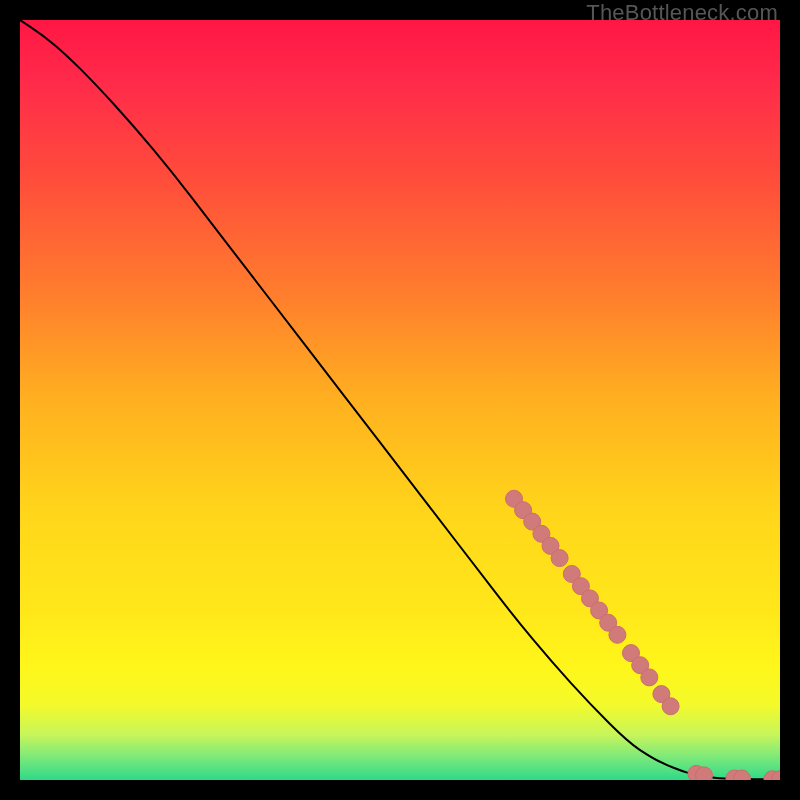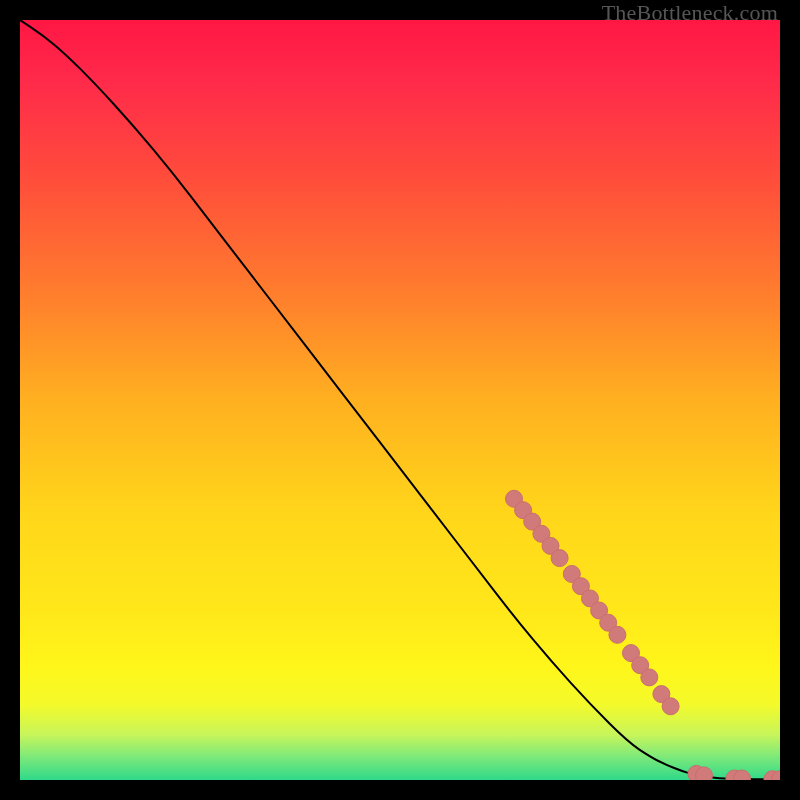--- a/index.html
+++ b/index.html
@@ -14,21 +14,21 @@
     position: absolute;
     left: 20px;
     top: 20px;
     width: 760px;
     height: 760px;
   }
   .watermark {
     position: absolute;
     top: 0px;
     right: 22px;
-    font-family: Liberation Serif, serif;
+    font-family: Liberation Sans, sans-serif;
     font-size: 22px;
     color: #565656;
     letter-spacing: 0.2px;
   }
 </style>
 </head>
 <body>
 
 <div class="stage">
   <div class="watermark">TheBottleneck.com</div>

